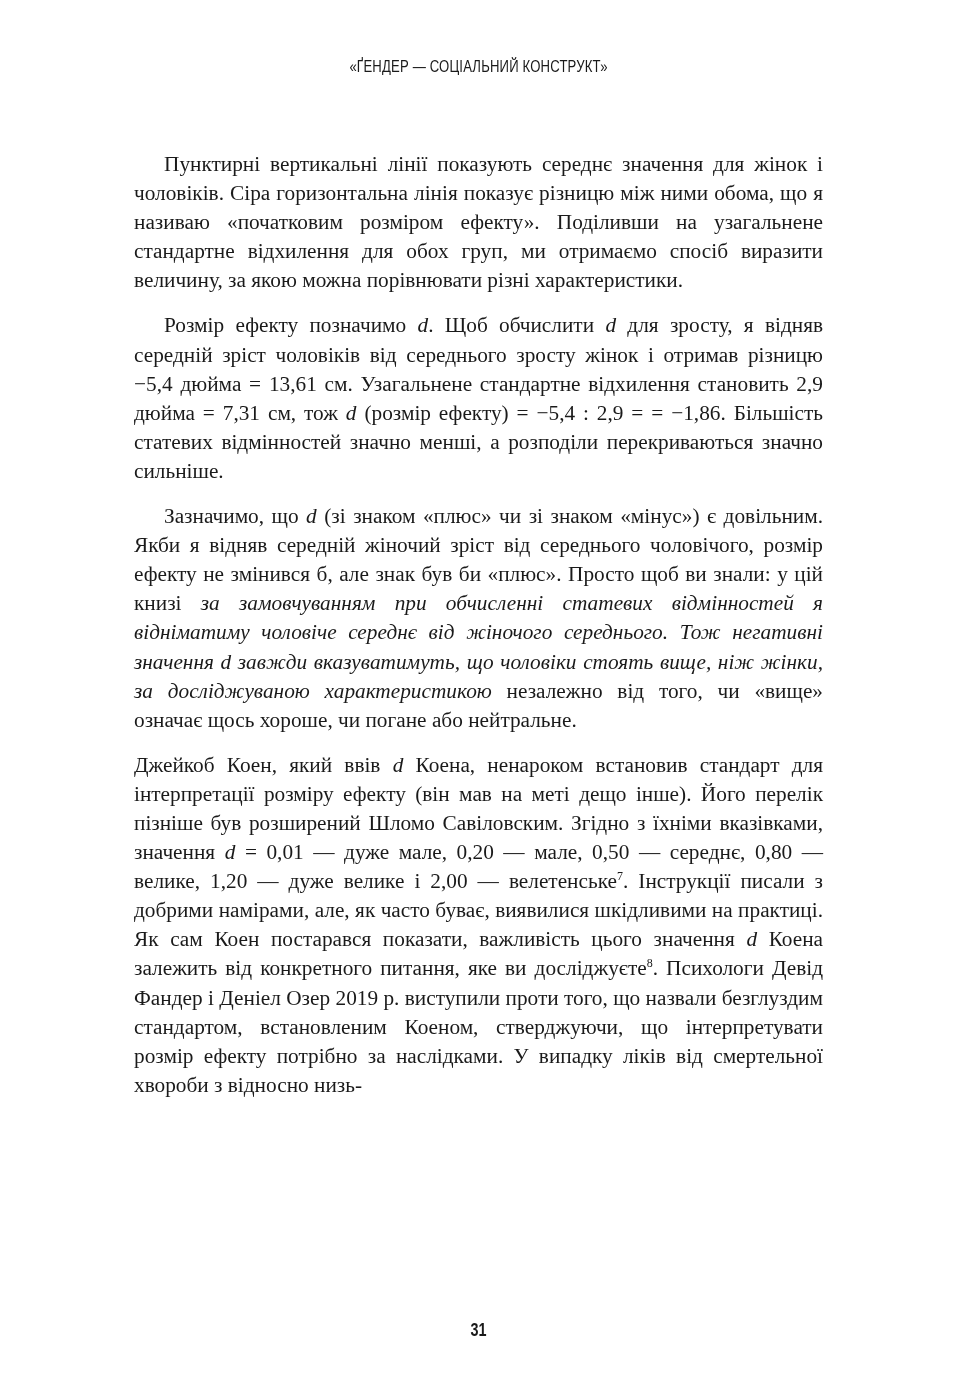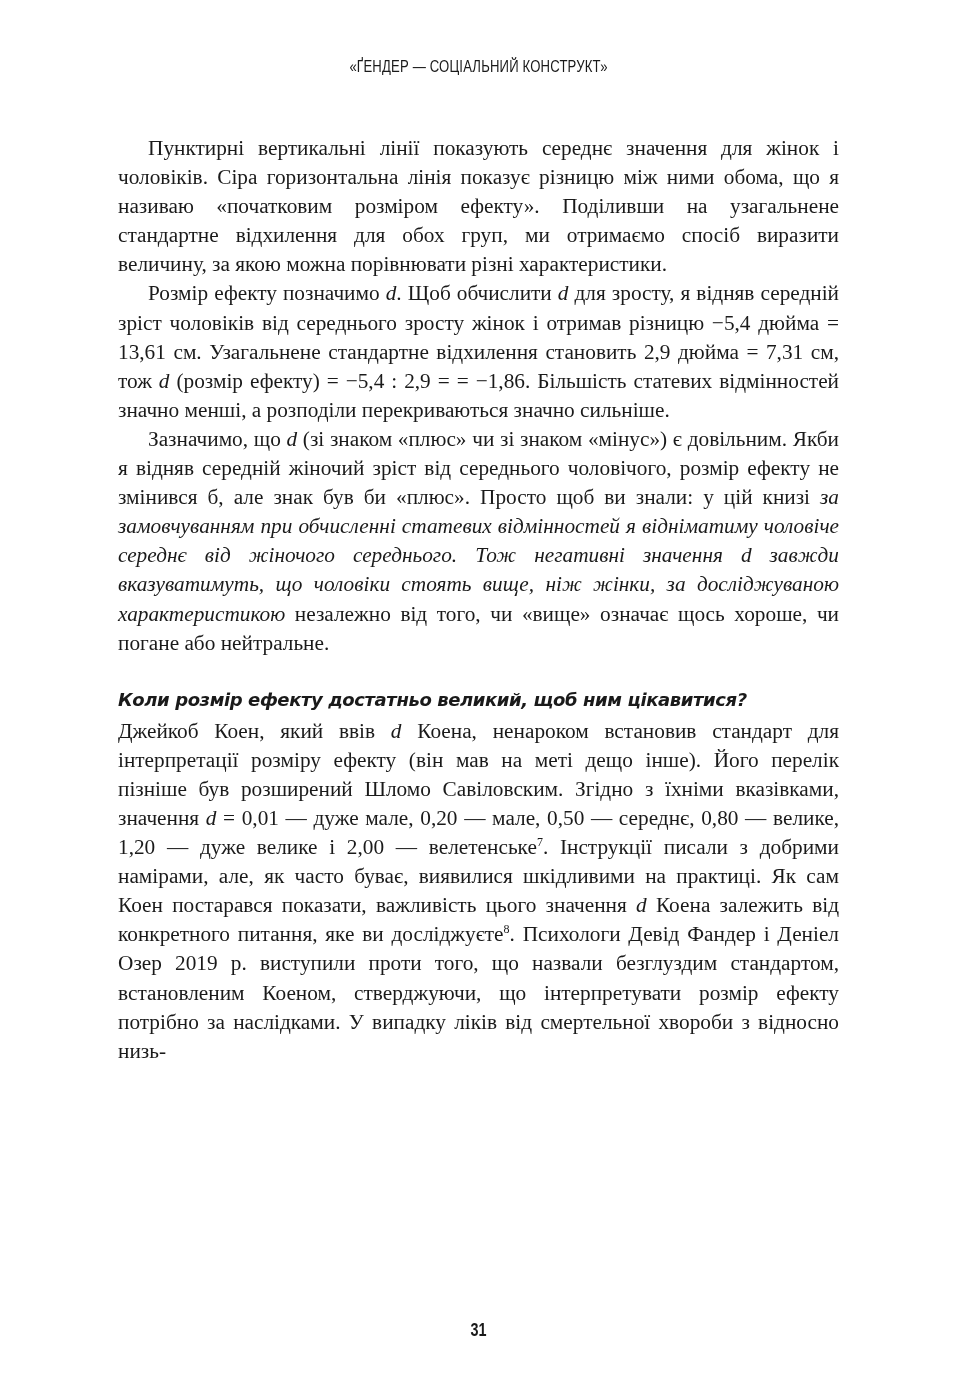--- a/index.html
+++ b/index.html
@@ -7,21 +7,21 @@
   .running-head {
     position: absolute; top: 58px; left: 0; width: 957px; text-align: center;
     font-family: "Liberation Sans", sans-serif; font-size: 16px; letter-spacing: 0.2px;
     transform: scaleX(0.82); transform-origin: center;
   }
   .content {
     position: absolute; top: 134px; left: 118px; width: 721px;
     font-family: "Liberation Serif", serif; font-size: 21.3px; line-height: 29.1px;
     text-align: justify; hyphens: manual;
   }
-  .content p { margin: 0; text-indent: 30px; }
+  .content p { margin: 16px; text-indent: 30px; }
   .content p.noindent { text-indent: 0; }
   .content i, .content em { font-style: italic; }
   .subhead {
     font-family: "DejaVu Sans", sans-serif; font-style: italic; font-weight: bold;
     font-size: 18px; line-height: 29px; margin: 27px 0 3px 0; letter-spacing: -0.4px;
   }
   sup { font-size: 12px; line-height: 0; vertical-align: super; }
   .folio {
     position: absolute; top: 1320px; left: 0; width: 957px; text-align: center;
     font-family: "Liberation Sans", sans-serif; font-weight: bold; font-size: 18px;
@@ -34,18 +34,17 @@
 <div class="running-head">«ҐЕНДЕР — СОЦІАЛЬНИЙ КОНСТРУКТ»</div>
 
 <div class="content">
   <p>Пунктирні вертикальні лінії показують середнє значення для жінок і чоловіків. Сіра горизонтальна лінія показує різницю між ними обома, що я називаю «початковим розміром ефекту». Поділивши на узагальнене стандартне відхилення для обох груп, ми отримаємо спосіб виразити величину, за якою можна порівнювати різні характеристики.</p>
 
   <p><span>Розмір ефекту позначимо </span><i>d</i><span>. Щоб обчислити </span><i>d</i><span> для зросту, я відняв середній зріст чоловіків від середнього зросту жінок і отримав різницю −5,4 дюйма = 13,61 см. Узагальнене стандартне відхилення становить 2,9 дюйма = 7,31 см, тож </span><i>d</i><span> (розмір ефекту) = −5,4 : 2,9 = = −1,86. Більшість статевих відмінностей значно менші, а розподіли перекриваються значно сильніше.</span></p>
 
   <p><span>Зазначимо, що </span><i>d</i><span> (зі знаком «плюс» чи зі знаком «мінус») є довільним. Якби я відняв середній жіночий зріст від середнього чоловічого, розмір ефекту не змінився б, але знак був би «плюс». Просто щоб ви знали: у цій книзі </span><em>за замовчуванням при обчисленні статевих відмінностей я відніматиму чоловіче середнє від жіночого середнього. Тож негативні значення d завжди вказуватимуть, що чоловіки стоять вище, ніж жінки, за досліджуваною характеристикою</em><span> незалежно від того, чи «вище» означає щось хороше, чи погане або нейтральне.</span></p>
 
 
-  <div class="subhead">Коли розмір ефекту достатньо великий, щоб ним цікавитися?</div>
 
   <p class="noindent"><span>Джейкоб Коен, який ввів </span><i>d</i><span> Коена, ненароком встановив стандарт для інтерпретації розміру ефекту (він мав на меті дещо інше). Його перелік пізніше був розширений Шломо Савіловским. Згідно з їхніми вказівками, значення </span><i>d</i><span> = 0,01 — дуже мале, 0,20 — мале, 0,50 — середнє, 0,80 — велике, 1,20 — дуже велике і 2,00 — велетенське</span><sup>7</sup><span>. Інструкції писали з добрими намірами, але, як часто буває, виявилися шкідливими на практиці. Як сам Коен постарався показати, важливість цього значення </span><i>d</i><span> Коена залежить від конкретного питання, яке ви досліджуєте</span><sup>8</sup><span>. Психологи Девід Фандер і Деніел Озер 2019 р. виступили проти того, що назвали безглуздим стандартом, встановленим Коеном, стверджуючи, що інтерпретувати розмір ефекту потрібно за наслідками. У випадку ліків від смертельної хвороби з відносно низь-</span></p>
 </div>
 
 <div class="folio">31</div>
 
 </body></html>

